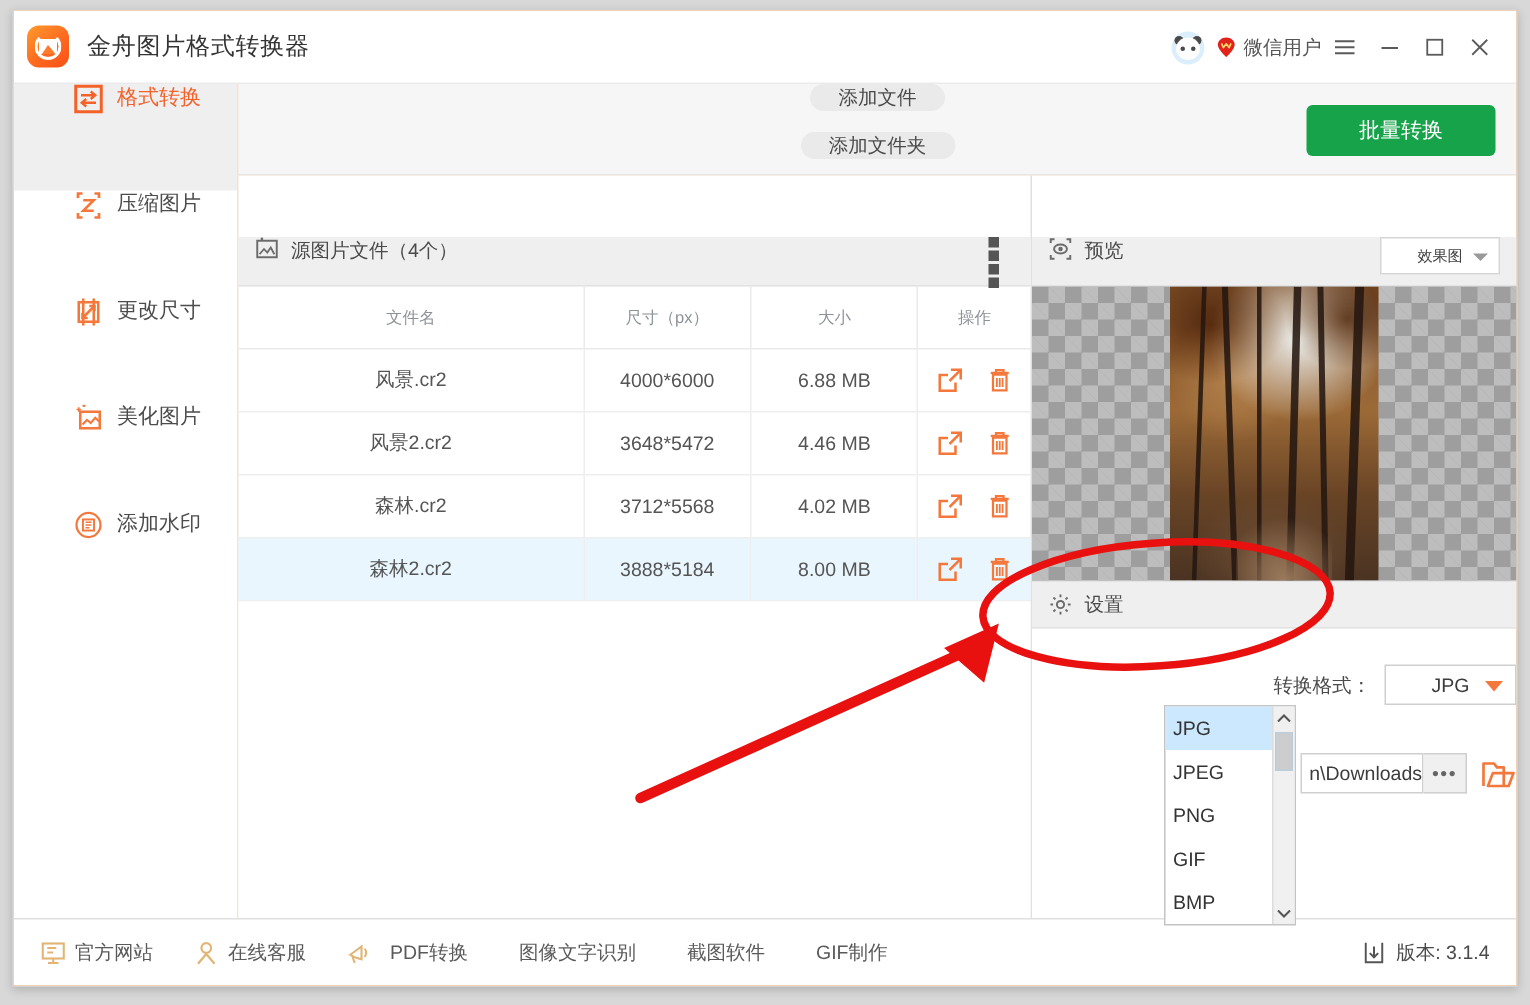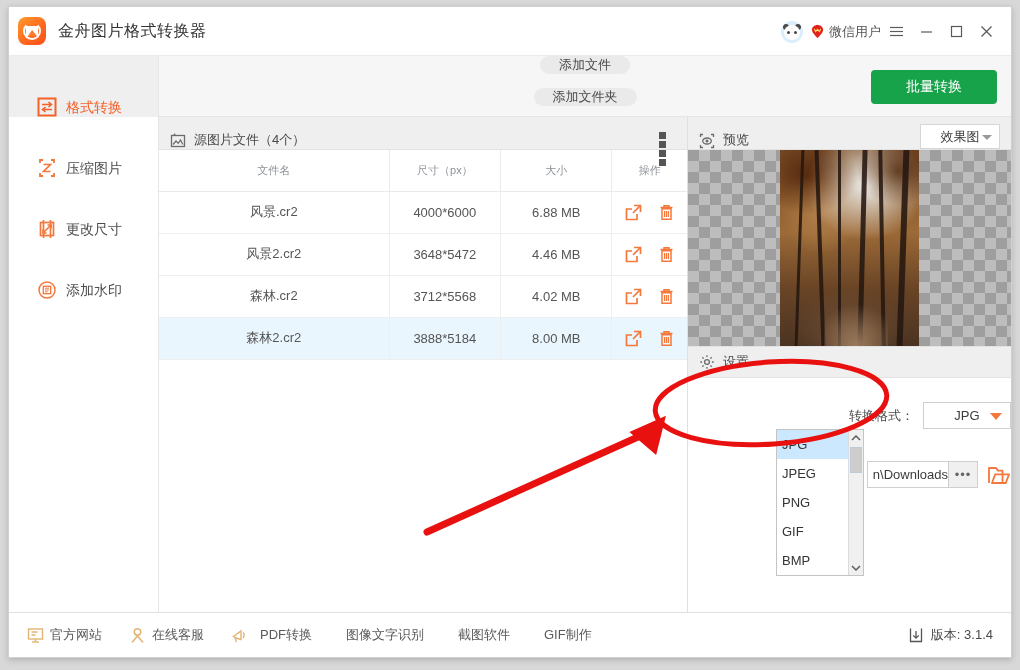--- a/index.html
+++ b/index.html
@@ -77,21 +77,21 @@
 
   
   .body { display: flex; height: 556px; }
 
   
   .sidebar {
     width: 150px; flex: none; background: #ffffff;
     border-right: 1px solid #e6e6e6;
   }
   .nav-item {
-    height: 61px; display: flex; align-items: flex-end; padding-left: 28px;
+    height: 71px; display: flex; align-items: flex-start; padding-left: 40px;
     font-size: 14px; color: #4c4c4c; gap: 9px;
   }
   .nav-item.active { background: #efefef; color: #f4622a; }
   .nav-ico { width: 20px; height: 20px; flex: none; color: #f4783c; }
   .nav-ico svg { display: block; }
 
   
   .center { flex: 1; display: flex; flex-direction: column; min-width: 0; }
 
   .toolbar {
@@ -108,22 +108,22 @@
     width: 126px; height: 34px; border-radius: 4px;
     background: #16a34a; color: #fff; font-size: 14px;
     display: flex; align-items: center; justify-content: center;
   }
 
   .panes { flex: 1; display: flex; min-height: 0; }
 
   
   .filepane { width: 529px; flex: none; display: flex; flex-direction: column; border-right: 1px solid #e0e0e0; background: #fff; }
   .pane-head {
-    height: 33px; background: #efefef; display: flex; align-items: flex-end;
-    padding: 0 11px; gap: 8px; border-bottom: 1px solid #e3e3e3;
+    height: 33px; background: #efefef; display: flex; align-items: flex-start;
+    padding: 0 11px; gap: 8px; border-bottom: 1px solid #e3e3e3; margin-top: 41px;
   }
   .pane-head .ttl { font-size: 13px; color: #4a4a4a; }
   .pane-ico { width: 16px; height: 16px; color: #6b6b6b; flex: none; }
   .grid-ico { margin-left: auto; width: 17px; height: 17px; }
   .grid-ico i {
     display: block; float: left; width: 7px; height: 7px; background: #555; margin: 0 2px 2px 0;
   }
 
   table.filelist { width: 100%; border-collapse: collapse; table-layout: fixed; }
   table.filelist th {
@@ -341,20 +341,32 @@
                 <path d="M10.5 6H14v3.5"></path>
                 <path d="M9.5 14H6v-3.5"></path>
             <line x1="6.5" y1="1" x2="6.5" y2="19"></line>
                 <line x1="13.5" y1="1" x2="13.5" y2="19"></line>
               </g>
             </svg>
         </span>
         <span>更改尺寸</span>
       </div>
 
+      <div class="nav-item">
+        <span class="nav-ico">
+          <svg viewBox="0 0 20 20" width="20" height="20">
+            <rect x="4.5" y="5.5" width="13" height="11" fill="none" stroke="#f4783c" stroke-width="1.7"></rect>
+            <path d="M6 14l3-3 2.5 2 3-3.5 2.5 2.5" stroke="#f4783c" stroke-width="1.4" fill="none"></path>
+            <g stroke="#f4783c" stroke-width="1.1">
+                <path d="M2 4h3M3.5 2.5v3M6 1.5h2M7 .8v1.6"></path>
+              </g>
+            </svg>
+        </span>
+        <span>美化图片</span>
+      </div>
 
       <div class="nav-item">
         <span class="nav-ico">
           <svg viewBox="0 0 20 20" width="20" height="20">
             <circle cx="10" cy="10" r="8" fill="none" stroke="#f4783c" stroke-width="1.5"></circle>
             <rect x="6.3" y="6.3" width="7.4" height="7.4" fill="none" stroke="#f4783c" stroke-width="1.3"></rect>
             <path d="M8 8.2h4M8 10h4M8 11.8h2.6" stroke="#f4783c" stroke-width="1"></path>
             </svg>
         </span>
         <span>添加水印</span>
@@ -517,21 +529,21 @@
             <span class="pane-ico">
               <svg viewBox="0 0 16 16" width="16" height="16">
                   <g stroke="#6b6b6b" stroke-width="1.3" fill="none">
                 <path d="M1.5 4V1.5H4M12 1.5h2.5V4M14.5 12v2.5H12M4 14.5H1.5V12"></path>
                 <ellipse cx="8" cy="8" rx="4.3" ry="3"></ellipse>
                   </g>
                   <circle cx="8" cy="8" r="1.5" fill="#6b6b6b"></circle>
                 </svg>
             </span>
             <span class="ttl">预览</span>
-            <div style="margin-left:auto;display:flex;align-items:center;justify-content:center;position:relative;width:80px;height:25px;border:1px solid #d6d6d6;background:#fff;font-size:13px;color:#3c3c3c;">
+            <div style="margin-left:auto;display:flex;align-items:center;justify-content:center;position:relative;width:80px;height:25px;border:1px solid #d6d6d6;background:#fff;font-size:10px;color:#3c3c3c;">
               <span>效果图</span>
               <span style="position:absolute;right:7px;top:50%;margin-top:-2px;width:0;height:0;border-left:5px solid transparent;border-right:5px solid transparent;border-top:5px solid #999;"></span>
             </div>
           </div>
 
           <div class="preview-area">
             <div class="photo">
               <div class="canopy"></div>
               <div class="trunk t1"></div>
                 <div class="trunk t2"></div>

